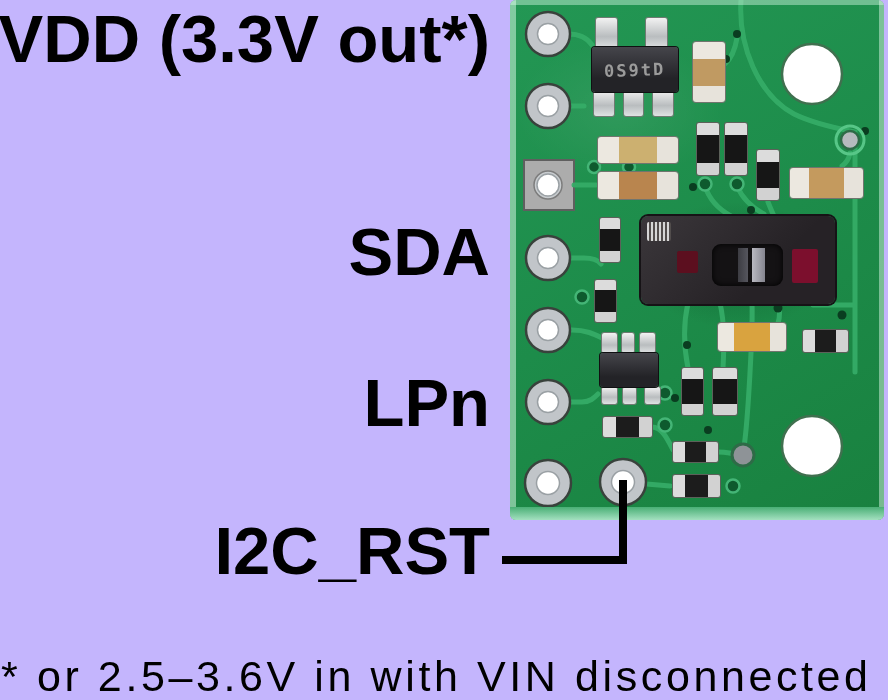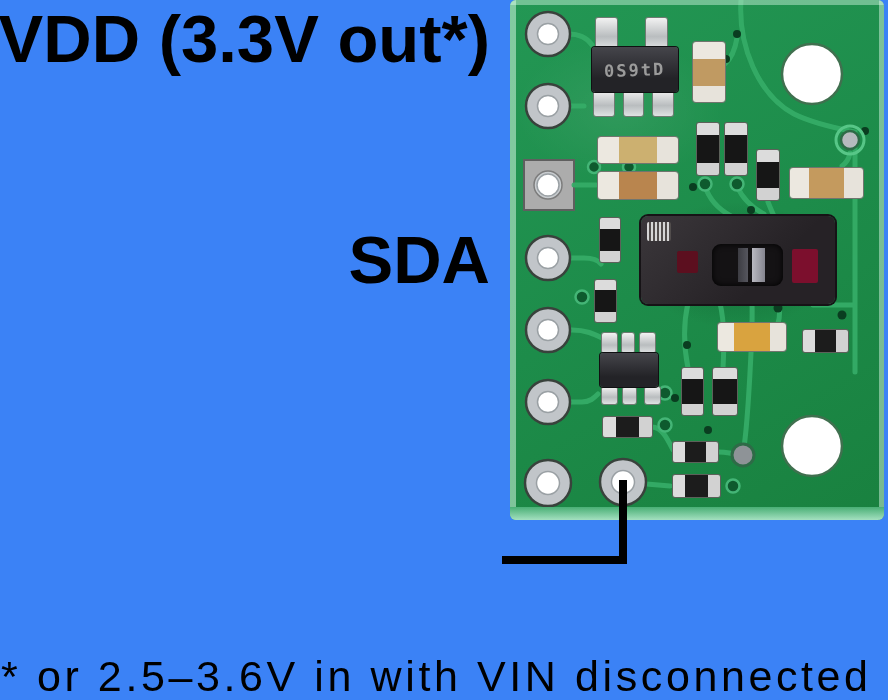--- a/index.html
+++ b/index.html
@@ -1,16 +1,16 @@
 <!DOCTYPE html>
 <html><head>
 <meta charset="utf-8">
 <style>
   html,body{margin:0;padding:0;background:#fff;}
-  .figure{position:relative;width:888px;height:700px;background:#3b82f6;overflow:hidden;
+  .figure{position:relative;width:888px;height:700px;background:#c4b5fd;overflow:hidden;
           font-family:"Liberation Sans",sans-serif;}
 
   
   .pin-label{position:absolute;right:398px;height:72px;line-height:72px;
              font-weight:700;font-size:67px;color:#000;white-space:nowrap;}
   .footnote{position:absolute;left:1px;top:648px;height:56px;line-height:56px;
             font-weight:400;font-size:43px;letter-spacing:3.6px;color:#000;white-space:nowrap;}
 
   
   .ptr{position:absolute;background:#000;}
@@ -47,21 +47,23 @@
   .edge-t{left:0;top:0;width:100%;height:5px;background:rgba(225,255,238,.42);}
   .edge-r{right:0;top:0;width:5px;height:100%;background:rgba(235,255,245,.45);}
   .edge-b{left:0;bottom:0;width:100%;height:13px;background:linear-gradient(180deg,#49af75,#a4e0c0);}
 </style>
 </head>
 <body>
 
 <div class="figure">
 
   <div class="pin-label" style="top:3px">VDD (3.3V out*)</div>
-  <div class="pin-label" style="top:224px">SDA</div>
+  <div class="pin-label" style="top:216px">SDA</div>
+  <div class="pin-label" style="top:367px">LPn</div>
+  <div class="pin-label" style="top:515px">I2C_RST</div>
 
   <div class="board">
 
     <svg class="pcb-svg" width="374" height="520" viewBox="0 0 374 520">
 
       <rect x="14" y="160" width="50" height="50" fill="#acacac" stroke="#5f5f5f" stroke-width="2"></rect>
 
       <g fill="none" stroke="#36ad68" stroke-width="5" stroke-linecap="round" opacity="0.92">
         <path d="M 231,0 C 228,45 248,95 284,114 C 304,124 330,129 345,132 L 345,372"></path>
         <path d="M 303,305 L 344,305"></path>

